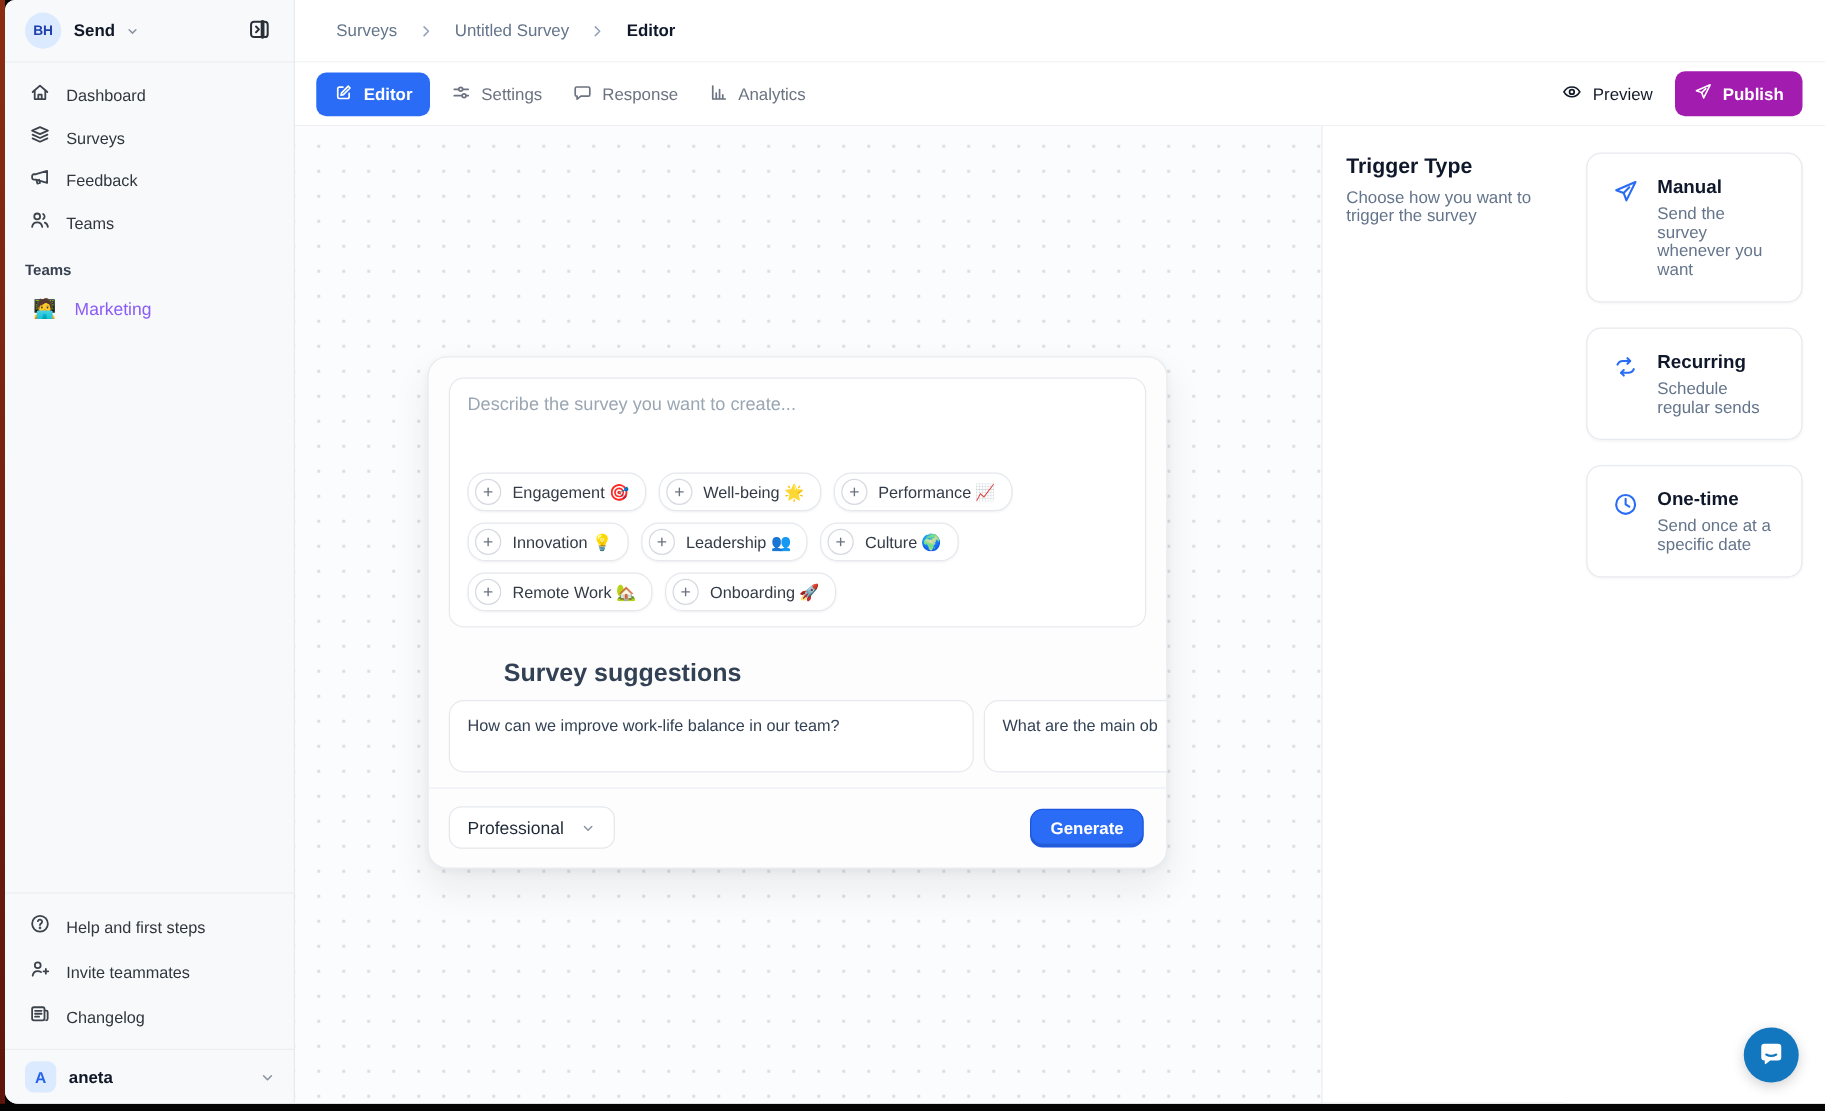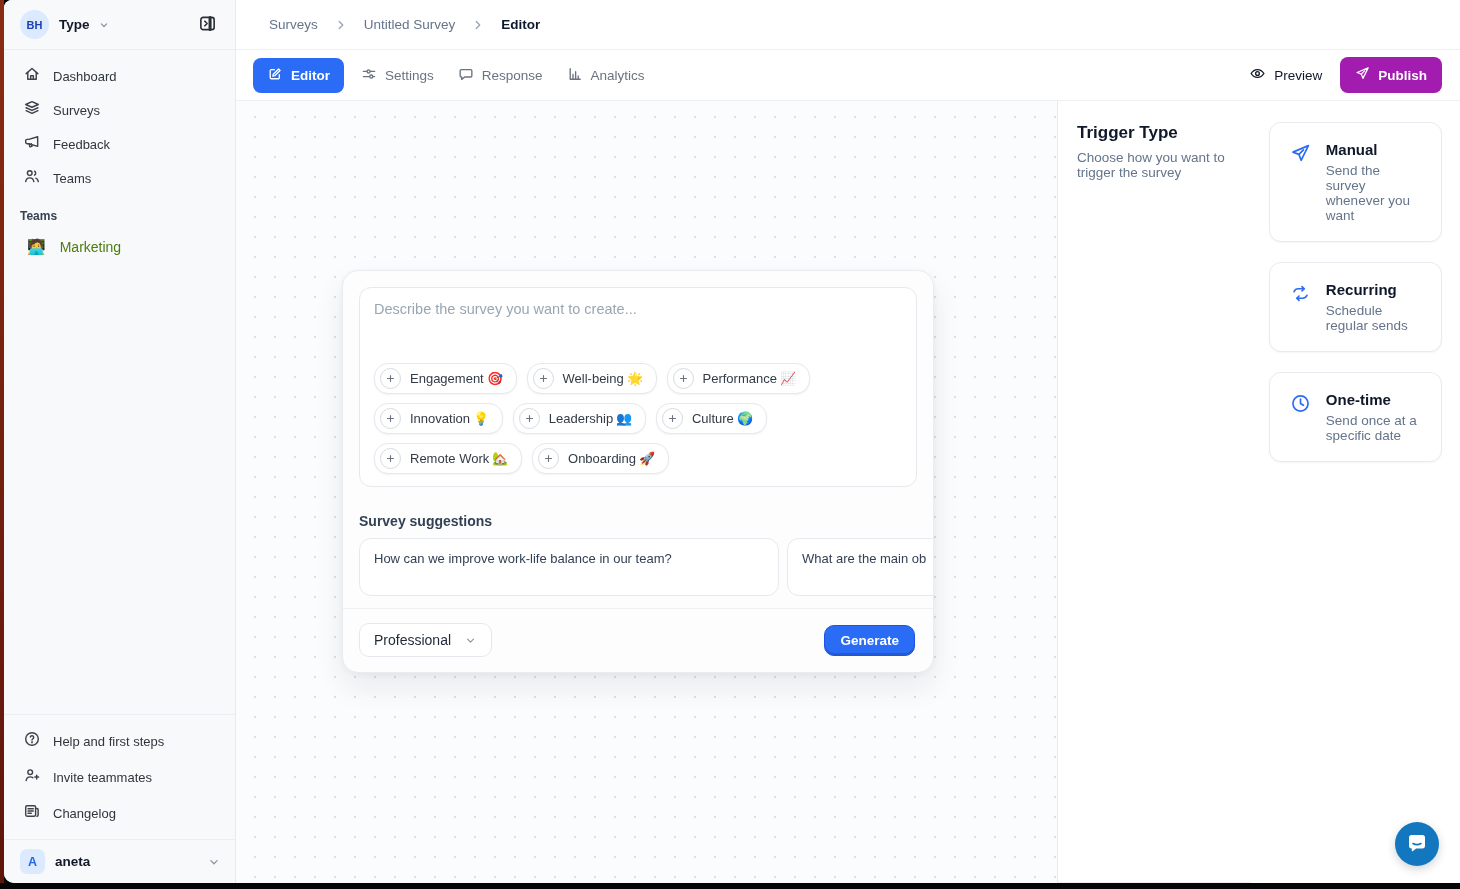--- a/index.html
+++ b/index.html
@@ -17,21 +17,21 @@
   .chev { color:#8b93a1; display:flex; }
   .sb-top .spacer, .flex-spacer { flex:1; }
   .icon-btn { width:28px; height:28px; border:none; background:transparent; border-radius:6px; color:#2a3038; display:flex; align-items:center; justify-content:center; cursor:pointer; }
   .sb-nav { padding:9px 10px 0; }
   .sb-item { height:34px; display:flex; align-items:center; gap:12px; padding:0 9px; border-radius:8px; cursor:pointer; color:#30363d; }
   .sb-item svg { color:#3c434c; flex:none; }
   .sb-item-label { font-size:13px; font-weight:500; }
   .sb-section-label { font-size:12px; font-weight:700; color:#374151; padding:14px 16px 6px; }
   .sb-team { height:36px; display:flex; align-items:center; gap:14px; padding:0 10px 0 13px; border-radius:8px; cursor:pointer; }
   .sb-team .emoji { font-size:15px; }
-  .sb-team-label { font-size:14px; font-weight:500; color:#4d7c0f; }
+  .sb-team-label { font-size:14px; font-weight:500; color:#8b5cf6; }
   .sb-bottom { border-top:1px solid #eceef1; padding:8px 10px; }
   .sb-bottom .sb-item { height:36px; }
   .sb-account { border-top:1px solid #eceef1; height:44px; display:flex; align-items:center; gap:10px; padding:0 14px 0 16px; cursor:pointer; }
   .avatar-square { width:25px; height:25px; border-radius:7px; background:#dbeafe; color:#2563eb; font-size:12.5px; font-weight:700; display:flex; align-items:center; justify-content:center; }
   .sb-account-name { font-size:13.5px; font-weight:700; color:#111827; }
 
   
   .main { flex:1; display:flex; flex-direction:column; min-width:0; position:relative; }
   .crumb-bar { height:50px; background:#fff; border-bottom:1px solid #eef0f2; display:flex; align-items:center; gap:16px; padding:0 24px 0 33px; }
   .crumb { font-size:13.5px; color:#64748b; cursor:pointer; }
@@ -42,29 +42,29 @@
   .tab { display:flex; align-items:center; gap:8px; border:none; background:transparent; color:#6b7280; font-size:13.5px; font-weight:500; padding:8px 7px; border-radius:8px; cursor:pointer; font-family:inherit; }
   .tab.active { background:#2a6cf5; color:#fff; padding:8px 14px; font-weight:600; }
   .actions { display:flex; align-items:center; gap:18px; }
   .preview-btn { display:flex; align-items:center; gap:8px; background:transparent; border:none; color:#111827; font-size:13.5px; font-weight:500; cursor:pointer; font-family:inherit; }
   .publish-btn { display:flex; align-items:center; gap:8px; background:#a21caf; border:none; color:#fff; font-size:13.5px; font-weight:600; padding:9px 15px; border-radius:8px; cursor:pointer; font-family:inherit; }
 
   .content-row { flex:1; display:flex; min-height:0; }
   .canvas { flex:1; background-color:#fbfcfd; background-image:radial-gradient(circle,#dcdfe4 1.2px,transparent 1.3px); background-size:20px 20px; background-position:9px 6px; position:relative; overflow:hidden; }
 
   
-  .composer { position:absolute; left:106px; top:169px; width:592px; background:#fdfdfe; border:1px solid #e9ebef; border-radius:16px; box-shadow:0 14px 30px rgba(15,23,42,.08), 0 2px 6px rgba(15,23,42,.04); }
+  .composer { position:absolute; left:106px; top:184px; width:592px; background:#fdfdfe; border:1px solid #e9ebef; border-radius:16px; box-shadow:0 14px 30px rgba(15,23,42,.08), 0 2px 6px rgba(15,23,42,.04); }
   .prompt-card { margin:16px 16px 0; height:200px; background:#fff; border:1px solid #e7e9ee; border-radius:12px; padding:13px 14px 12px; display:flex; flex-direction:column; }
   .prompt-input { border:none; outline:none; resize:none; background:transparent; flex:1; font-family:inherit; font-size:14.5px; color:#1f2937; }
   .prompt-input::placeholder { color:#9aa6b2; }
   .chip-wrap { display:flex; flex-wrap:wrap; gap:9px 10px; }
   .chip { display:flex; align-items:center; gap:9px; background:#fff; border:1px solid #e5e8ed; border-radius:14px; padding:4px 12px 4px 5px; box-shadow:0 1px 2px rgba(16,24,40,.05); cursor:pointer; font-family:inherit; }
   .chip-plus { width:21px; height:21px; border-radius:50%; border:1px solid #d6d9df; color:#6b7280; display:flex; align-items:center; justify-content:center; flex:none; }
   .chip-label { font-size:13px; font-weight:500; color:#333b46; white-space:nowrap; }
-  .sugg-label { font-size:14px; font-weight:600; color:#334155; padding:26px 16px 9px; }
+  .sugg-label { font-size:20px; font-weight:600; color:#334155; padding:26px 16px 9px;margin-left:44px; }
   .sugg-row { display:flex; gap:8px; padding:0 16px 12px; overflow:hidden; }
   .sugg-card { flex:none; border:1px solid #e7e9ee; border-radius:12px; background:#fff; padding:12px 14px; height:58px; font-size:13px; color:#334155; white-space:nowrap; overflow:hidden; cursor:pointer; }
   .sugg-card.c1 { width:420px; }
   .sugg-card.c2 { width:280px; }
   .composer-footer { border-top:1px solid #eef0f3; display:flex; align-items:center; justify-content:space-between; padding:14px 18px 15px 16px; }
   .tone-select { display:flex; align-items:center; gap:13px; background:#fff; border:1px solid #e4e7ec; border-radius:10px; padding:8px 14px; font-size:14px; font-weight:500; color:#1f2937; cursor:pointer; font-family:inherit; }
   .generate-btn { background:#2a6cf5; color:#fff; border:1px solid #1b55e0; border-radius:10px; padding:7px 15px; font-size:13.5px; font-weight:600; cursor:pointer; font-family:inherit; box-shadow:inset 0 -2px 0 rgba(10,40,120,.25); }
 
   
   .trigger-panel { width:403px; background:#fff; border-left:1px solid #e8eaed; display:flex; }
@@ -83,21 +83,21 @@
 <body>
 
 <div class="edge-strip"></div>
 
 <div class="app">
 
   <aside class="sidebar">
     <div class="sb-top">
       <div class="sb-user">
         <div class="avatar-circle">BH</div>
-        <span class="sb-user-name">Type</span>
+        <span class="sb-user-name">Send</span>
         <span class="chev">
           <svg width="12" height="12" viewBox="0 0 20 20" fill="none" stroke="currentColor" stroke-width="2" stroke-linecap="round" stroke-linejoin="round">
               <path d="m5.5 8 4.5 4.5L14.5 8"></path>
             </svg>
         </span>
       </div>
       <div class="spacer"></div>
       <button class="icon-btn">
         <span>
           <svg width="19" height="19" viewBox="0 0 20 20" fill="none" stroke="currentColor" stroke-width="1.7" stroke-linecap="round" stroke-linejoin="round">

